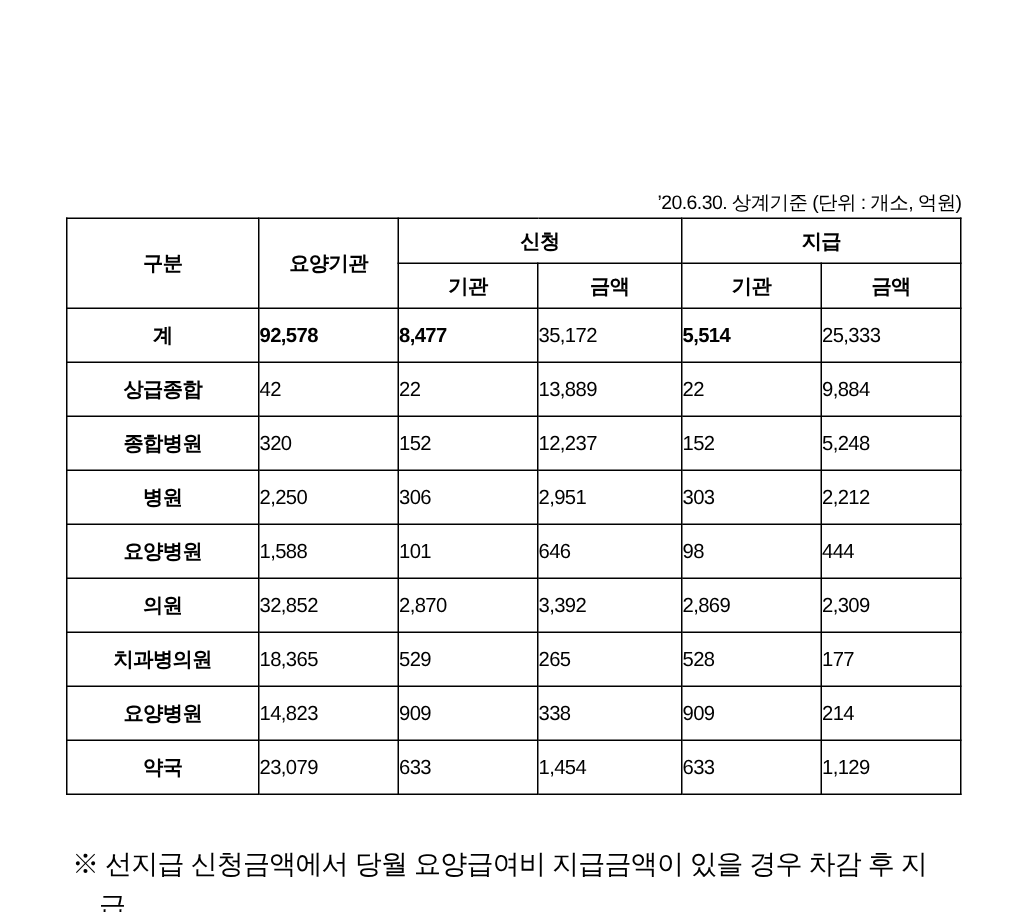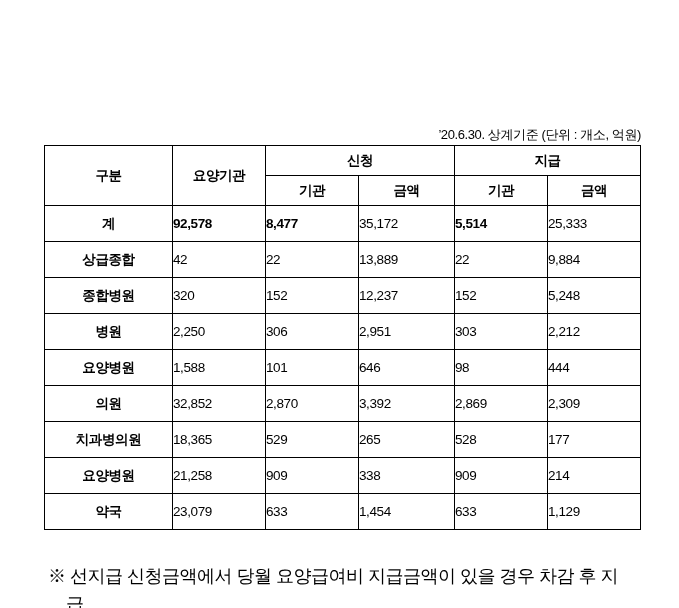--- a/index.html
+++ b/index.html
@@ -240,21 +240,21 @@
         <tr>
           <td class="label">치과병의원</td>
           <td class="num">18,365</td>
           <td class="num">529</td>
           <td class="num">265</td>
           <td class="num">528</td>
           <td class="num">177</td>
         </tr>
         <tr>
           <td class="label">요양병원</td>
-          <td class="num">21,258</td>
+          <td class="num">14,823</td>
           <td class="num">909</td>
           <td class="num">338</td>
           <td class="num">909</td>
           <td class="num">214</td>
         </tr>
         <tr class="last">
           <td class="label">약국</td>
           <td class="num">23,079</td>
           <td class="num">633</td>
           <td class="num">1,454</td>

